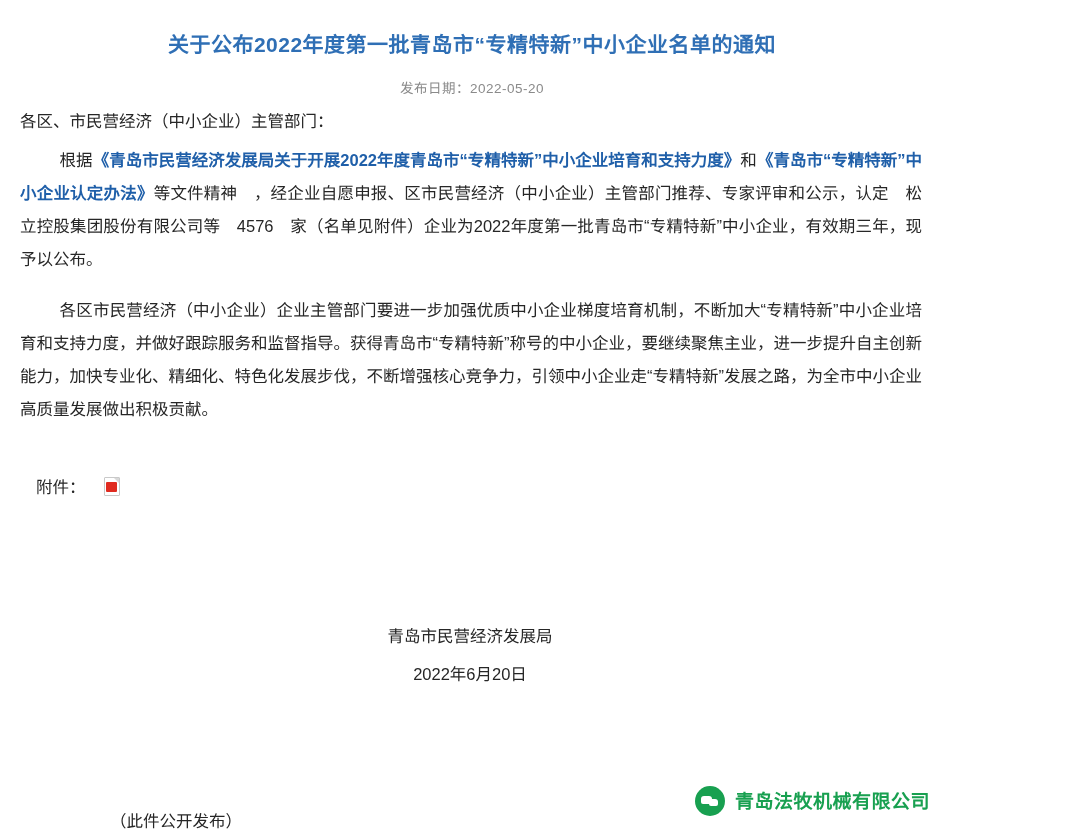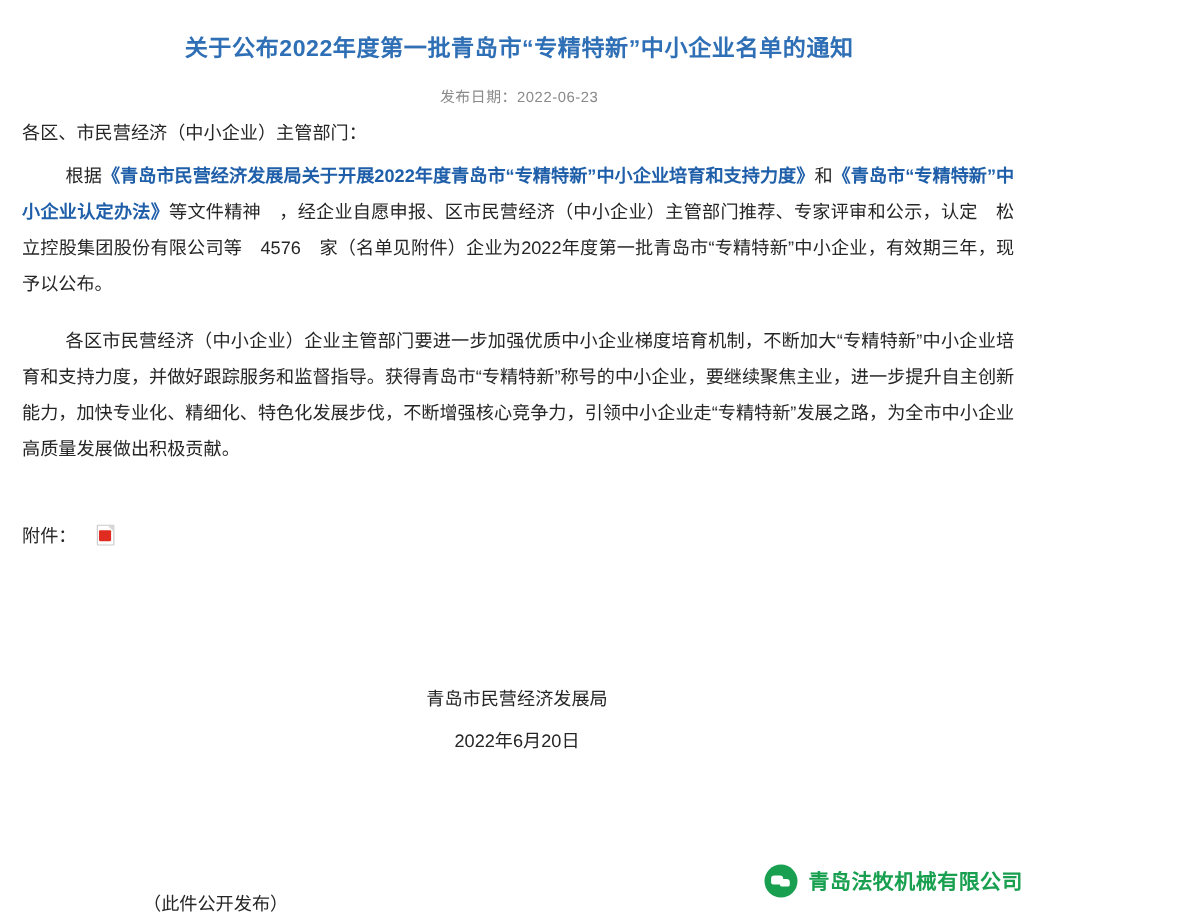--- a/index.html
+++ b/index.html
@@ -60,20 +60,21 @@
   .attach-row {
     margin-top: 48px;
     padding-left: 20px;
     display: flex;
     align-items: center;
     font-size: 16.5px;
     color: #262626;
   }
   .attach-label {
     white-space: nowrap;
+    margin-left: 16px;
   }
   .pdf-icon {
     display: inline-block;
     width: 14px;
     height: 17px;
     margin: 0 10px 0 18px;
     position: relative;
     background: #ffffff;
     border: 1px solid #c9c9c9;
     border-radius: 1px;
@@ -109,21 +110,20 @@
     line-height: 2.3;
     color: #262626;
     padding-right: 4px;
   }
   .footnote {
     position: absolute;
     left: 110px;
     bottom: 4px;
     font-size: 16.5px;
     color: #262626;
-    margin-left: 20px;
   }
   .watermark {
     position: absolute;
     right: 14px;
     bottom: 20px;
     display: flex;
     gap: 10px;
   }
   .wm-logo {
     width: 30px;
@@ -160,21 +160,21 @@
     letter-spacing: 0.5px;
   }
 </style>
 </head>
 <body>
 
 <div class="doc">
 
   <div class="title">关于公布2022年度第一批青岛市“专精特新”中小企业名单的通知</div>
 
-  <div class="pubdate">发布日期：2022-06-23</div>
+  <div class="pubdate">发布日期：2022-05-20</div>
 
   <div class="body-wrap">
 
     <p class="para">各区、市民营经济（中小企业）主管部门：</p>
 
     <p class="para indent"><span>根据</span><span class="bold-blue">《青岛市民营经济发展局关于开展2022年度青岛市“专精特新”中小企业培育和支持力度》</span><span>和</span><span class="bold-blue">《青岛市“专精特新”中小企业认定办法》</span><span>等文件精神　，经企业自愿申报、区市民营经济（中小企业）主管部门推荐、专家评审和公示，认定　松立控股集团股份有限公司等　</span><span>4576</span><span>　家（名单见附件）企业为2022年度第一批青岛市“专精特新”中小企业，有效期三年，现予以公布。</span></p>
 
     <div class="gap-small"></div>
 
     <p class="para indent">各区市民营经济（中小企业）企业主管部门要进一步加强优质中小企业梯度培育机制，不断加大“专精特新”中小企业培育和支持力度，并做好跟踪服务和监督指导。获得青岛市“专精特新”称号的中小企业，要继续聚焦主业，进一步提升自主创新能力，加快专业化、精细化、特色化发展步伐，不断增强核心竞争力，引领中小企业走“专精特新”发展之路，为全市中小企业高质量发展做出积极贡献。</p>

